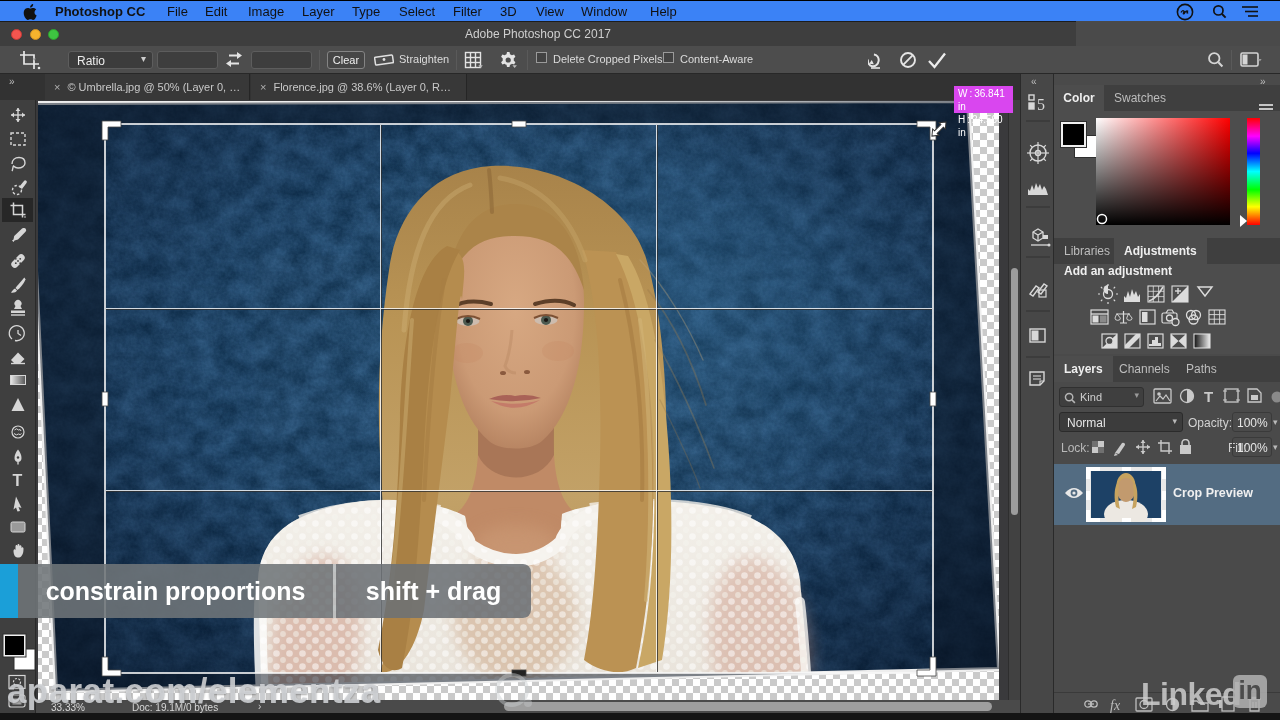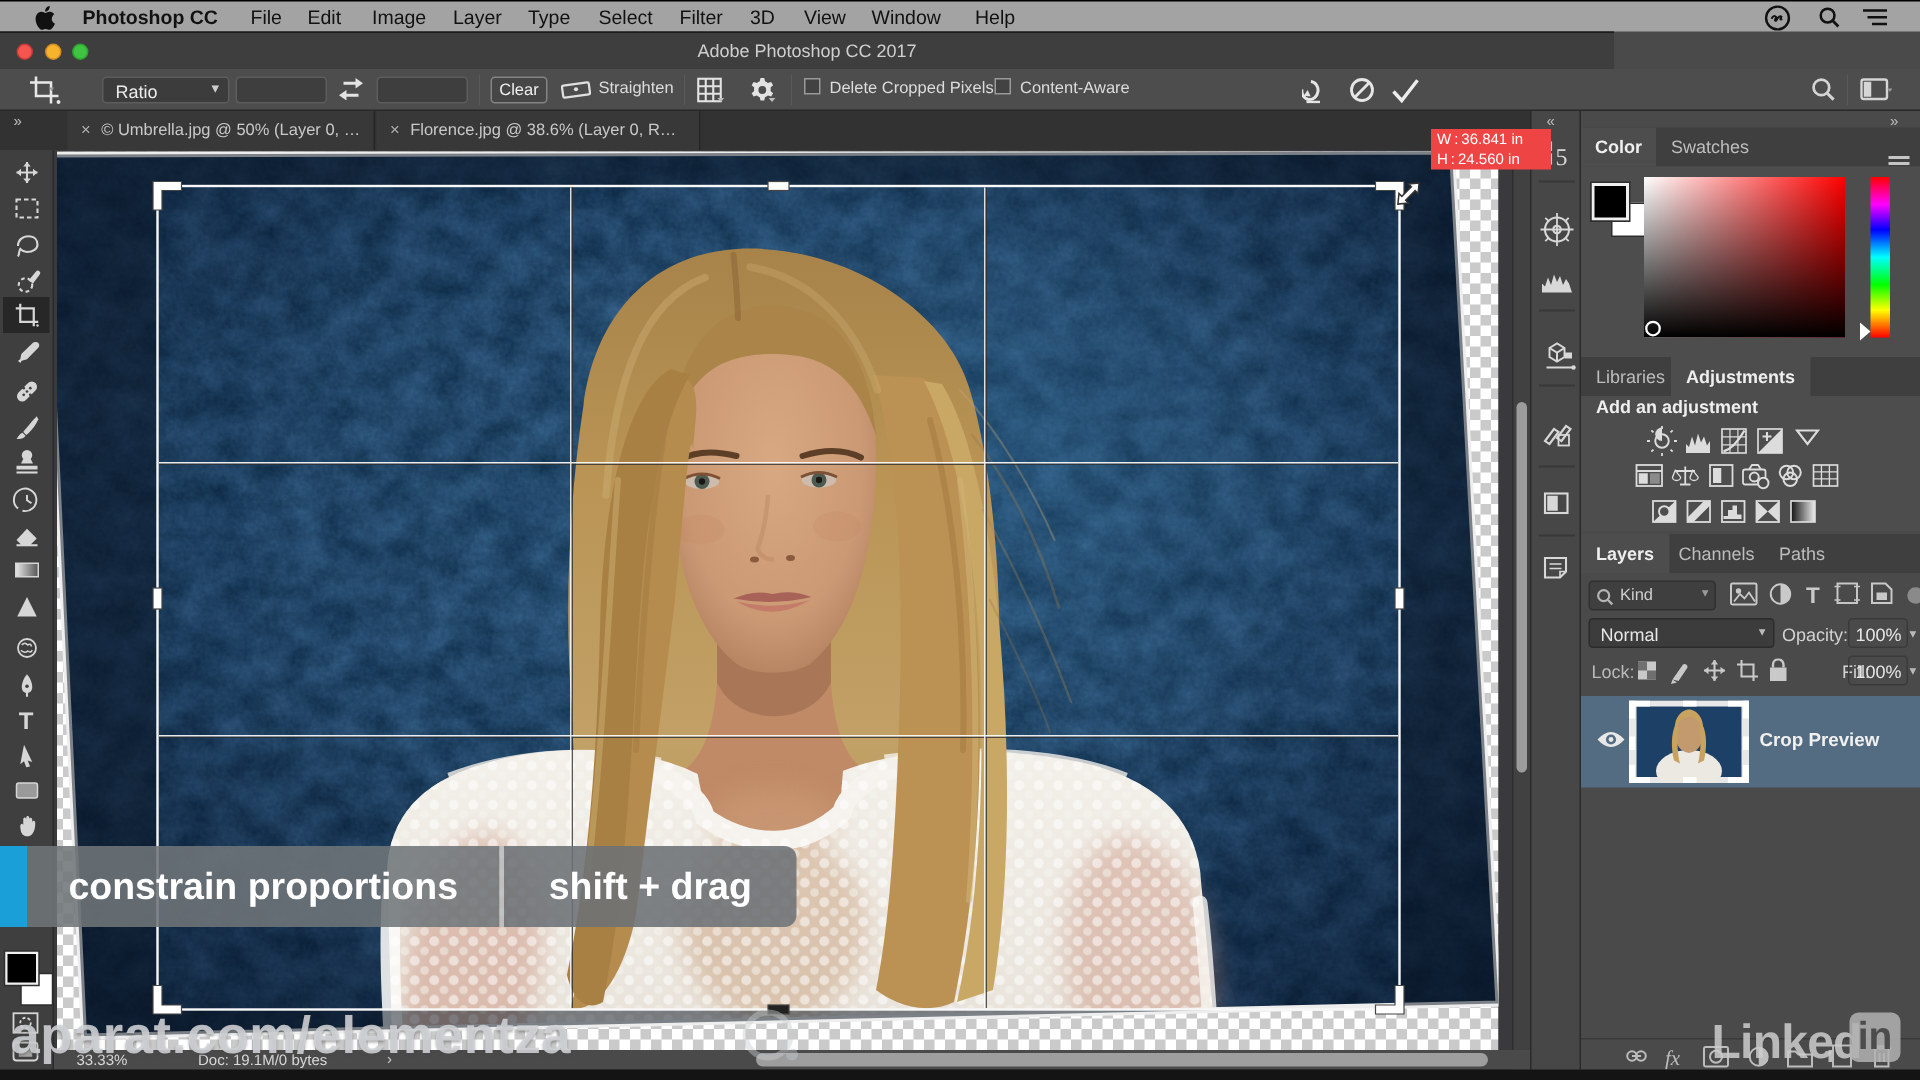--- a/index.html
+++ b/index.html
@@ -1,20 +1,20 @@
 <!DOCTYPE html>
 <html><head>
 <meta charset="utf-8">
 <style>
   * { margin:0; padding:0; box-sizing:border-box; }
   html,body { width:1280px; height:720px; overflow:hidden; }
   body { position:relative; background:#4a4a4a; font-family:"Liberation Sans",sans-serif; }
   .abs { position:absolute; }
   
-  #menubar { left:0; top:0; width:1280px; height:21px; background:#a3a3a3; border-top:1px solid #000; color:#111; font-size:13px; }
+  #menubar { left:0; top:0; width:1280px; height:21px; background:#3b82f6; border-top:1px solid #000; color:#111; font-size:13px; }
   #menubar .mi { position:absolute; top:3px; }
   
   #titlebar { left:0; top:21px; width:1076px; height:25px; background:#3e3e3e; border-top:1px solid #1c1c1c; }
   #titlebar .t { width:100%; text-align:center; color:#cfcfcf; font-size:12px; margin-top:5px; }
   .tl { position:absolute; top:7px; width:11px; height:11px; border-radius:50%; }
   
   #optbar { left:0; top:46px; width:1280px; height:28px; background:#4d4d4d; border-bottom:1px solid #282828; color:#dcdcdc; font-size:11px; }
   .obox { position:absolute; top:5px; height:18px; background:#3c3c3c; border:1px solid #5d5d5d; border-radius:3px; }
   .osep { position:absolute; top:4px; height:20px; width:1px; background:#3a3a3a; border-right:1px solid #5a5a5a; }
   
@@ -28,21 +28,21 @@
   #bottomstrip { left:0; top:713px; width:1280px; height:7px; background:#141414; }
   
   #rstrip { left:1020px; top:74px; width:33px; height:639px; background:#474747; border-left:1px solid #2a2a2a; }
   #rpanel { left:1053px; top:74px; width:227px; height:639px; background:#4a4a4a; border-left:1px solid #2a2a2a; }
   .ptabrow { position:absolute; left:0; width:227px; height:26px; background:#3f3f3f; }
   .ptab { position:absolute; top:0; height:26px; line-height:26px; padding:0 10px; color:#bdbdbd; font-size:12px; }
   .ptab.on { background:#4d4d4d; color:#efefef; font-weight:bold; }
   .burger { position:absolute; right:8px; top:8px; width:14px; height:10px; }
   .burger div { height:2px; background:#c5c5c5; margin-bottom:2px; }
   
-  #tooltip { left:954px; top:86px; width:80px; height:27px; background:#ef4444; color:#fff; font-size:10px; line-height:13px; padding:1px 4px; z-index:40; }
+  #tooltip { left:954px; top:86px; width:59px; height:27px; background:#d946ef; color:#fff; font-size:10px; line-height:13px; padding:1px 4px; z-index:40; }
   #tutblue { left:0; top:564px; width:18px; height:54px; background:#1b9fd8; z-index:31; }
   #tutbox1 { left:18px; top:564px; width:315px; height:54px; background:rgba(112,117,121,0.88); z-index:31; color:#fff; font-weight:bold; font-size:25px; text-align:center; line-height:54px; }
   #tutbox2 { left:336px; top:564px; width:195px; height:54px; background:rgba(108,113,117,0.88); z-index:31; color:#fff; font-weight:bold; font-size:25px; text-align:center; line-height:54px; border-radius:0 8px 8px 0; }
   #wm1 { left:7px; top:671px; z-index:35; color:rgba(208,211,214,0.88); font-size:35px; font-weight:bold; letter-spacing:0.4px; text-shadow:0 1px 2px rgba(70,70,70,0.45); }
   #wmlinked { left:1141px; top:676px; z-index:35; color:rgba(205,205,205,0.85); font-size:32px; font-weight:bold; letter-spacing:-0.5px; }
   #wmin { left:1233px; top:675px; z-index:35; width:34px; height:33px; background:rgba(178,178,178,0.85); border-radius:6px; color:#4c4c4c; font-size:26px; font-weight:bold; text-align:center; line-height:31px; }
 </style>
 </head>
 <body>
 

